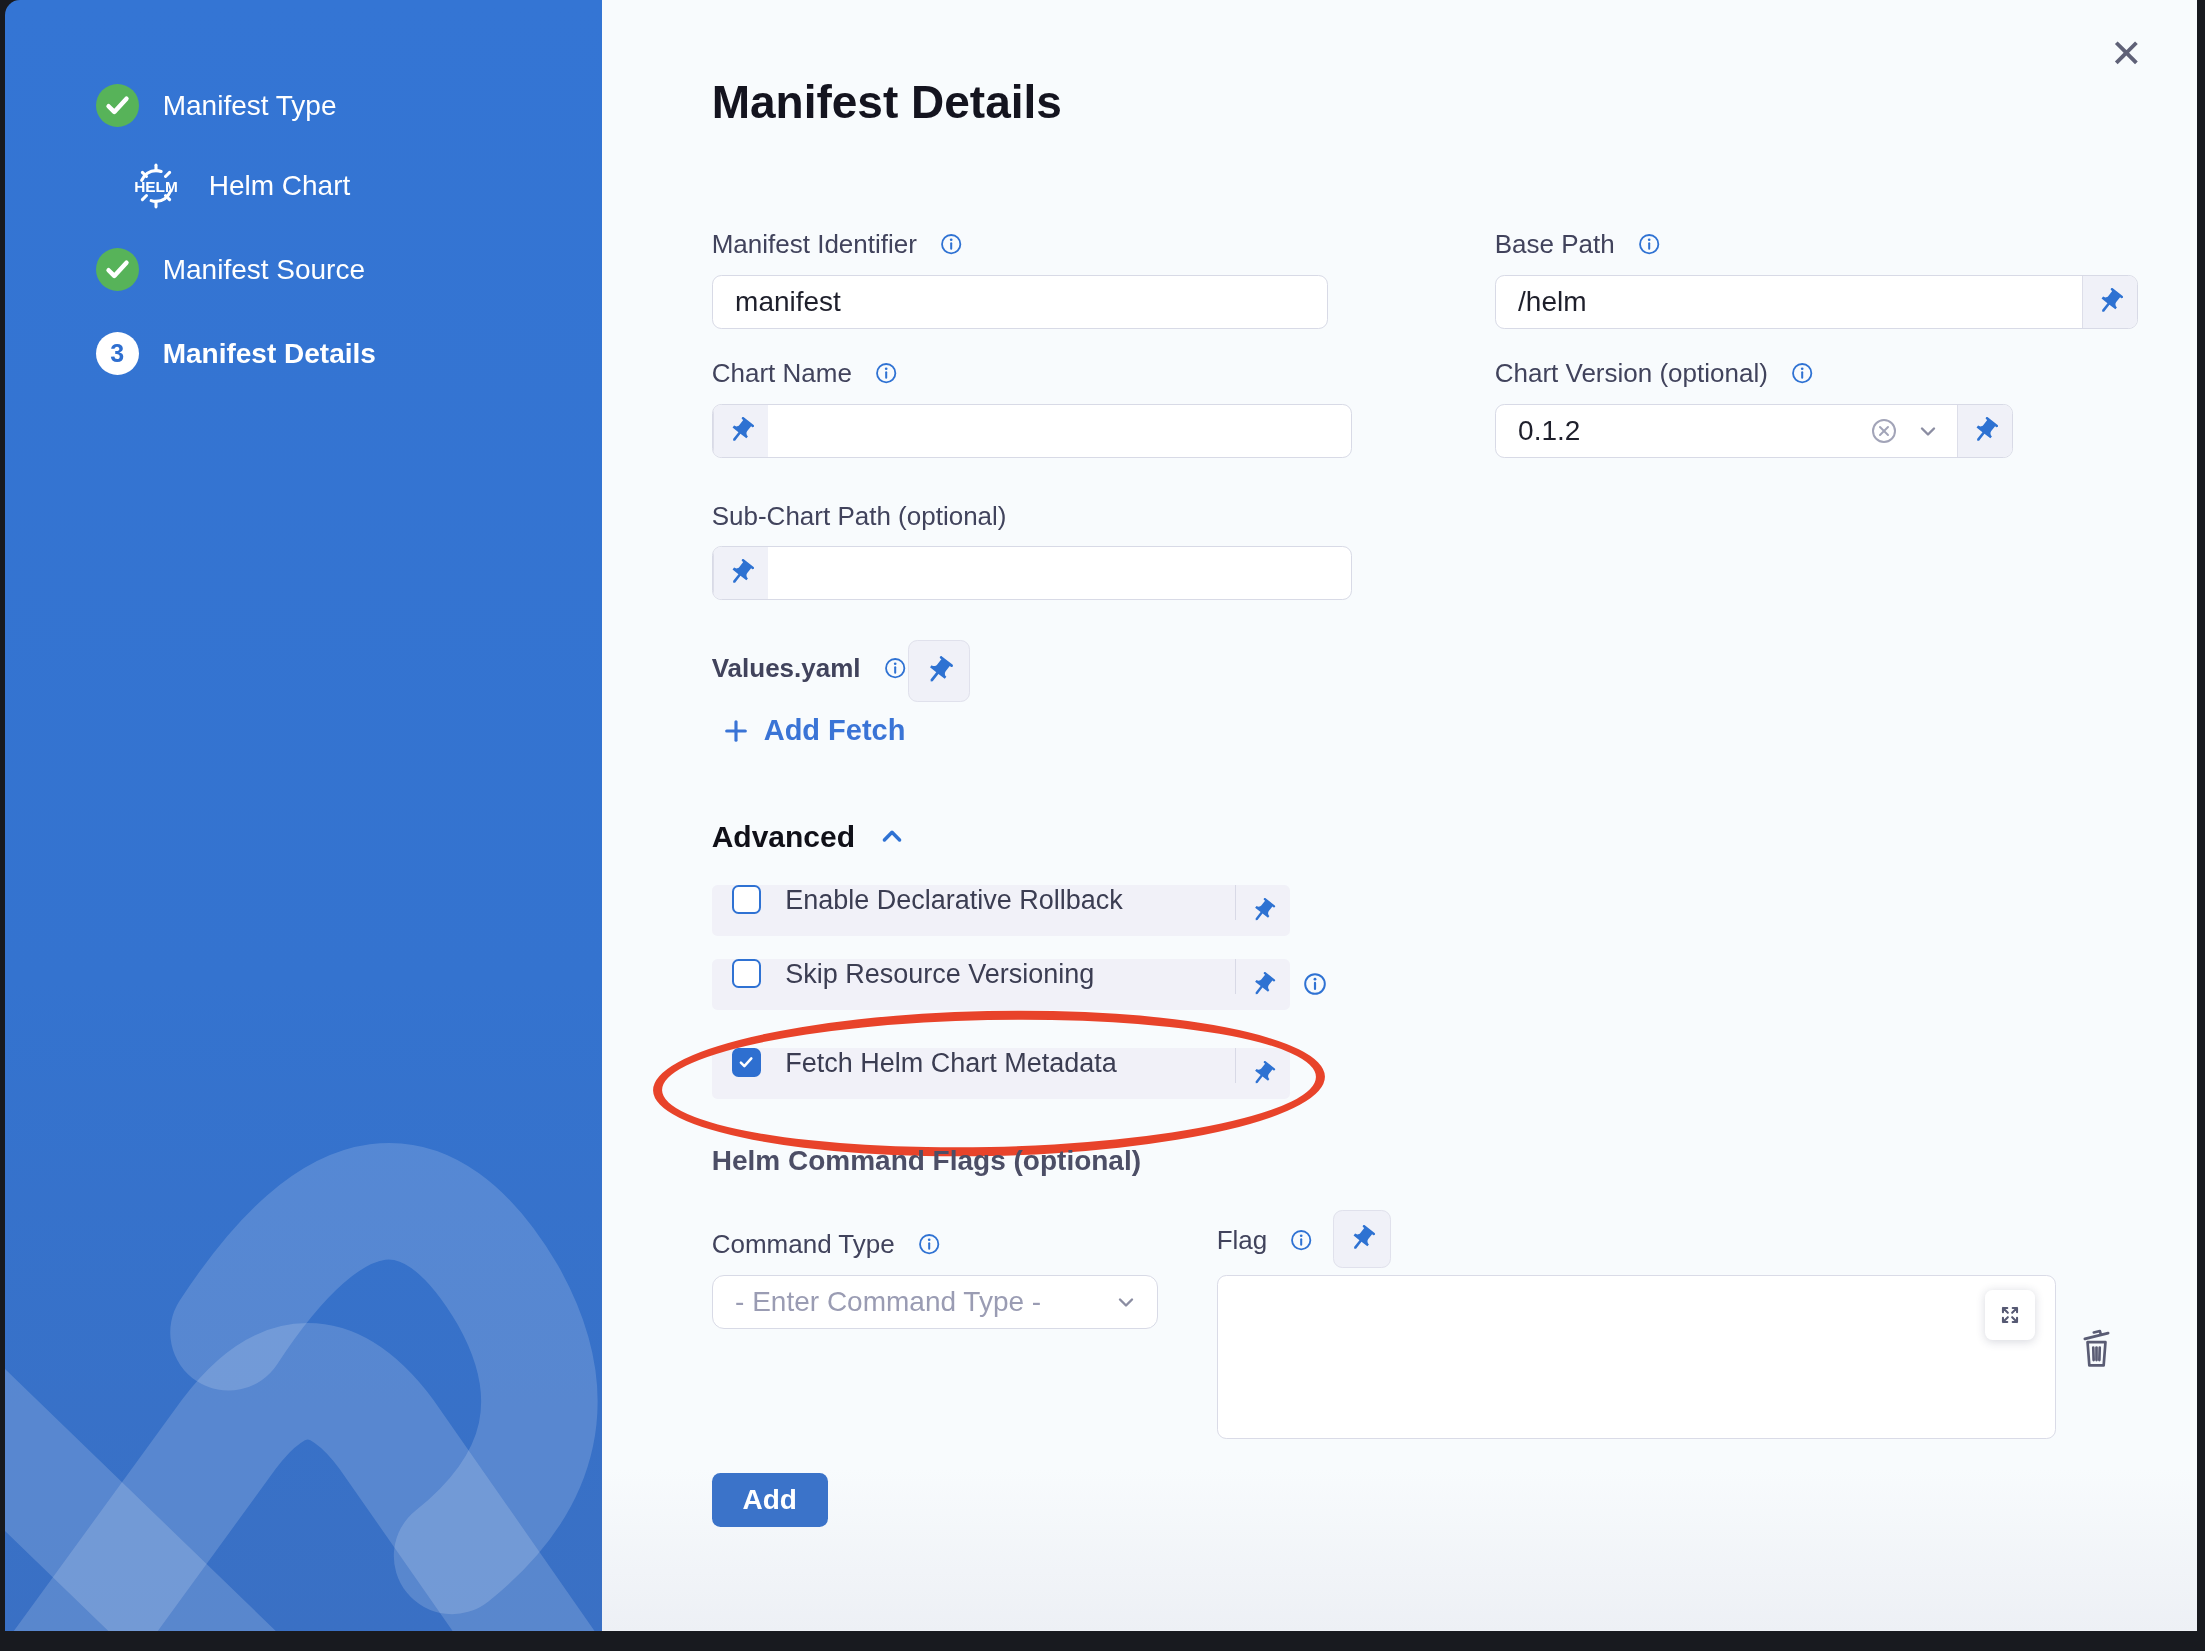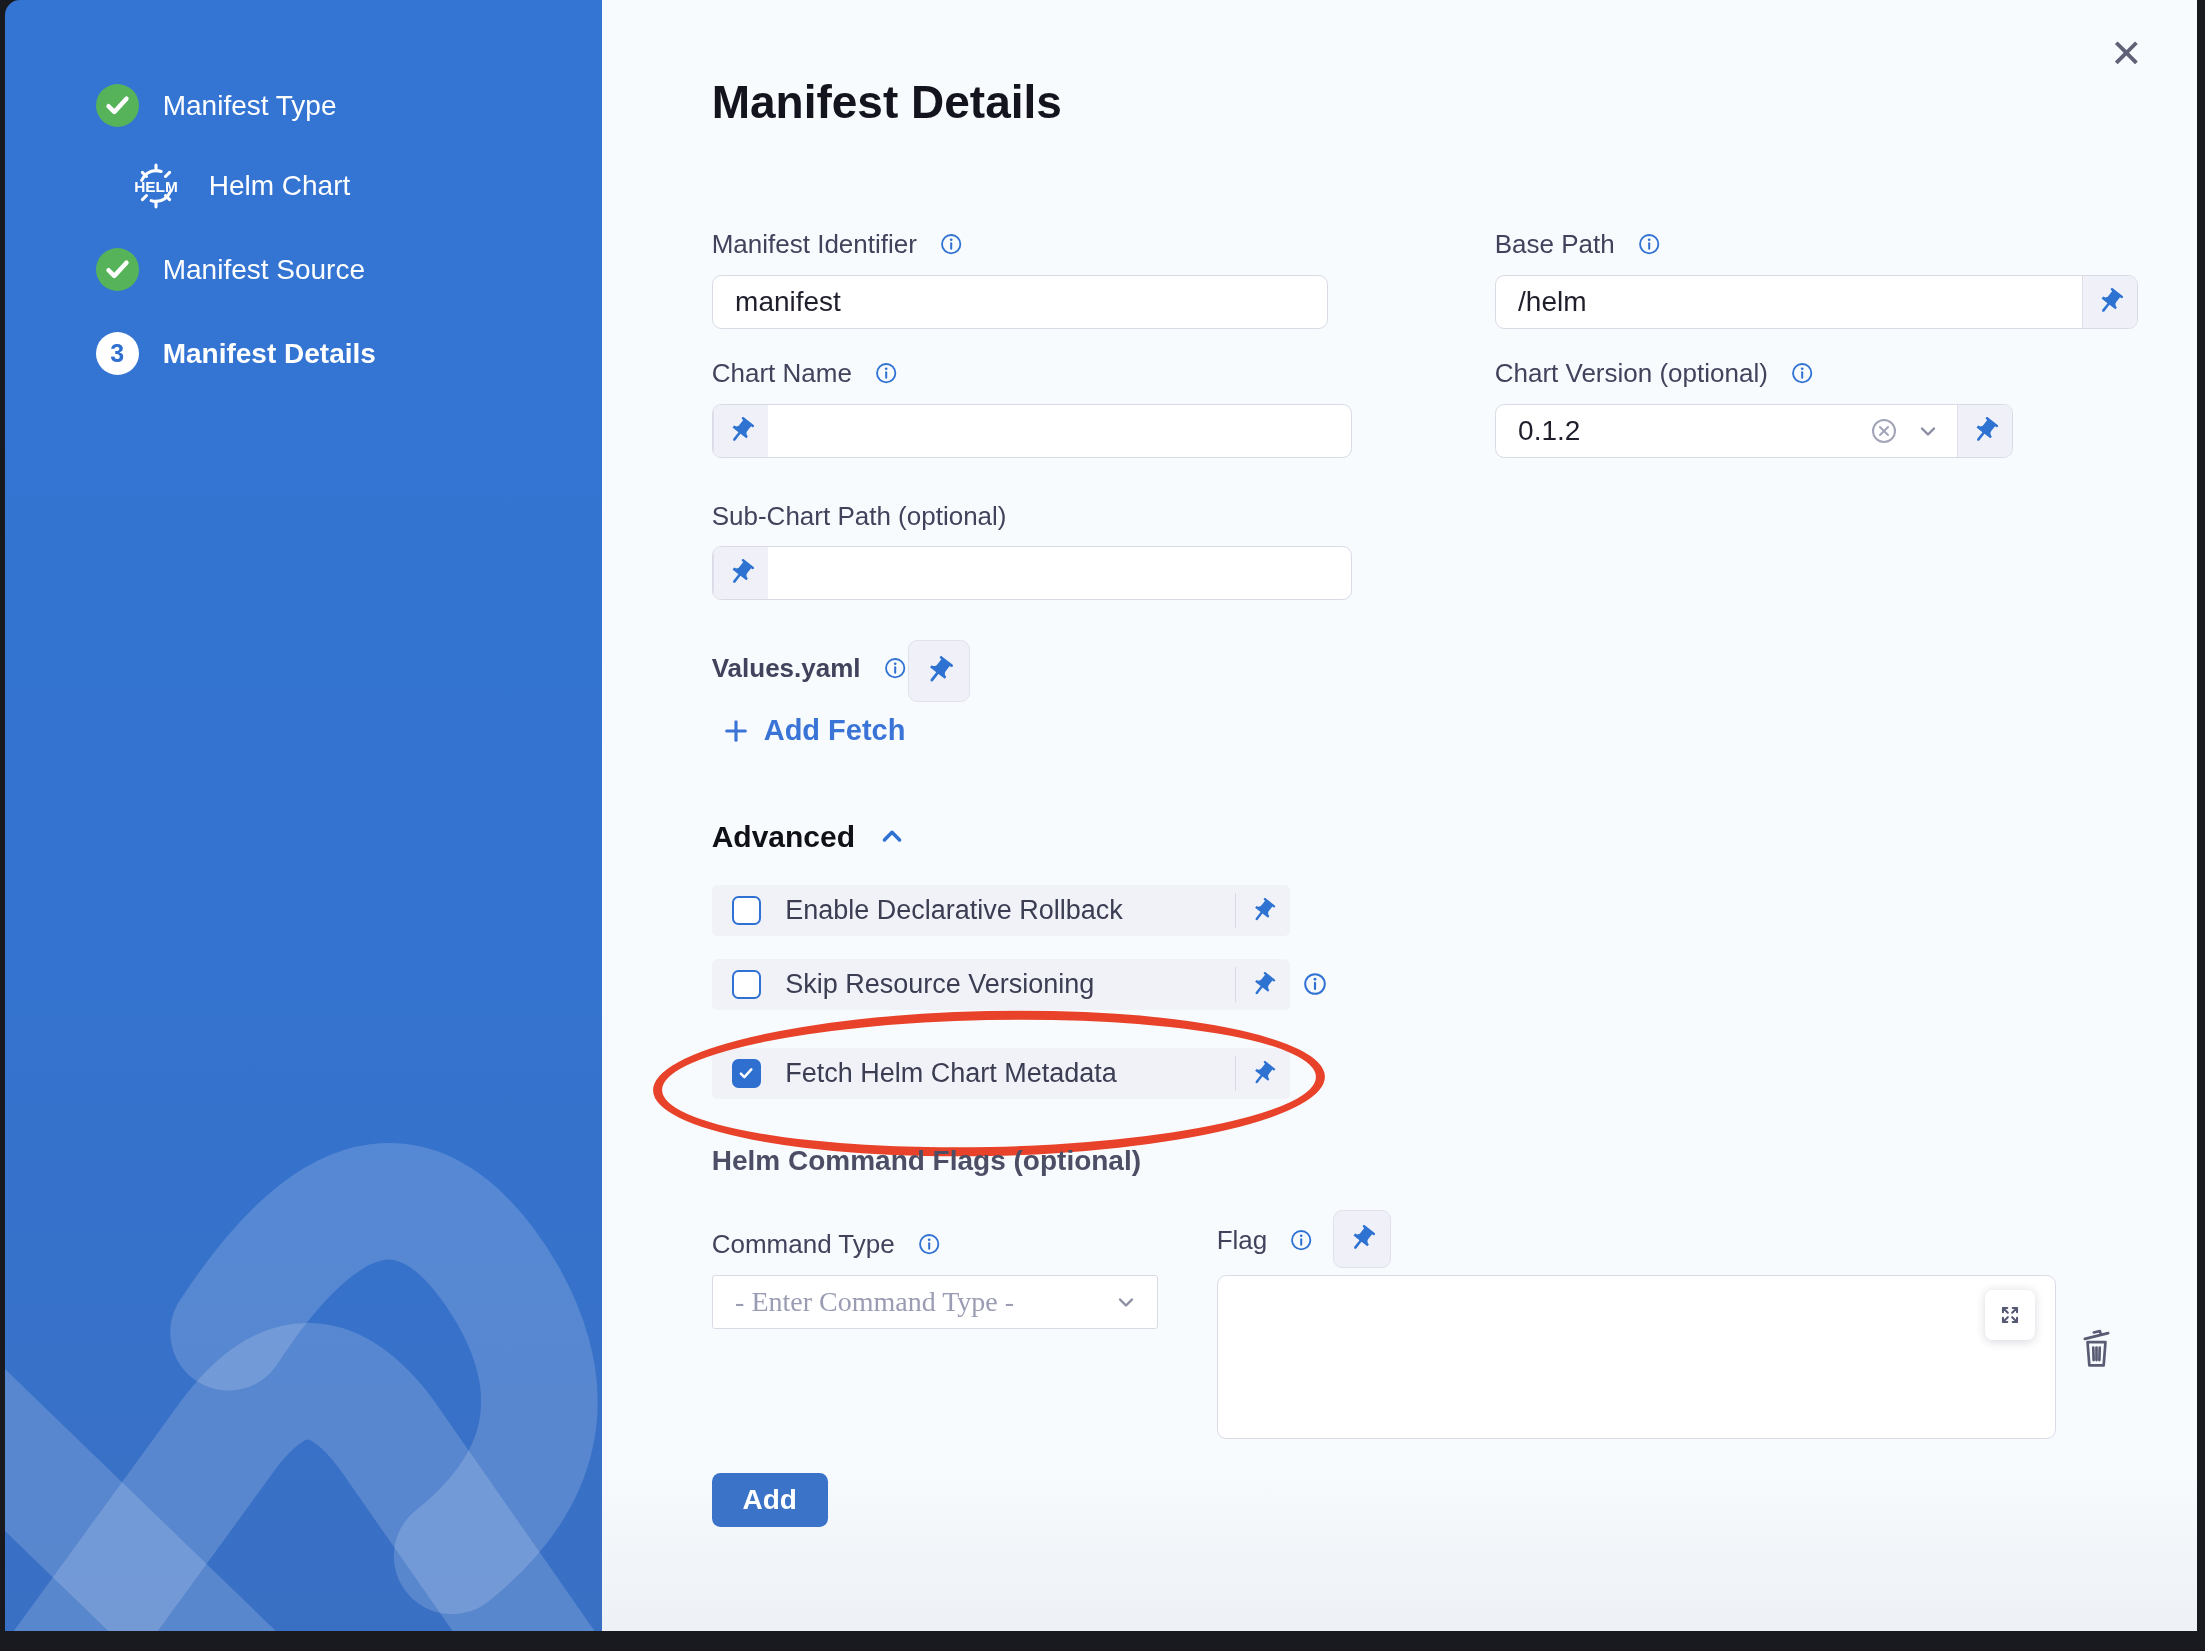--- a/index.html
+++ b/index.html
@@ -37,37 +37,37 @@
   .mini-ctl{display:flex;align-items:center;gap:17px;padding:0 17px;}
   .pin-btn{position:absolute;background:#f0f1f8;border:0.9px solid #e0e1ec;border-radius:9.3px;
            display:flex;align-items:center;justify-content:center;cursor:pointer;}
   .addfile{position:absolute;display:flex;align-items:center;gap:15px;color:#3a74d6;
            font-size:29px;font-weight:600;cursor:pointer;}
 
   .advanced{position:absolute;left:110px;top:820px;display:flex;align-items:center;gap:20.5px;
             font-size:30px;font-weight:700;color:#101018;cursor:pointer;}
 
   .cb-row{position:absolute;left:110px;width:578px;height:51px;background:#f1f1f8;border-radius:5.6px;
-          display:flex;align-items:center;box-sizing:border-box;padding-left:20.5px;}
+          display:flex;box-sizing:border-box;padding-left:20.5px;}
   .cb-box{width:29px;height:29px;border:2.3px solid #2f72d3;border-radius:6.5px;background:#ffffff;
           box-sizing:border-box;flex:0 0 29px;cursor:pointer;display:flex;align-items:center;justify-content:center;}
   .cb-box.checked{background:#2e6fd0;border-color:#2e6fd0;}
   .cb-label{margin-left:24px;font-size:27px;color:#3b3d52;}
   .cb-spacer{flex:1;}
   .cb-sep{width:0.9px;height:35px;background:#d8d9e6;}
   .cb-pin{width:54px;display:flex;align-items:center;justify-content:center;cursor:pointer;}
 
   .annotation-ellipse{position:absolute;left:51px;top:1011px;width:654px;height:127px;
         border:9.3px solid #e8432a;border-radius:50%;transform:rotate(-1.2deg);pointer-events:none;}
 
   .section-label{position:absolute;left:110px;top:1145px;font-size:28px;font-weight:600;color:#4c4e66;}
 
   .select-box{position:absolute;left:110px;top:1275px;width:446px;height:54px;background:#ffffff;
-              border:0.9px solid #d8dae6;border-radius:3px;box-sizing:border-box;display:flex;
-              align-items:center;padding:0 18.6px 0 22.4px;cursor:pointer;font-family:Liberation Serif, serif;}
+              border:0.9px solid #d8dae6;border-radius:12px;box-sizing:border-box;display:flex;
+              align-items:center;padding:0 18.6px 0 22.4px;cursor:pointer;}
   .select-box .ph{flex:1;font-size:28px;color:#9a9cb3;}
 
   .flag-area textarea{position:absolute;left:615px;top:1275px;width:839px;height:164px;box-sizing:border-box;
               background:#ffffff;border:0.9px solid #dadbe7;border-radius:9.3px;resize:none;outline:none;
               font-family:"Liberation Sans",sans-serif;font-size:26px;padding:17px;}
   .expand-btn{position:absolute;left:1383px;top:1290px;width:50px;height:50px;background:#ffffff;
               border-radius:7.5px;box-shadow:0 1.9px 9.3px rgba(40,45,80,.18);display:flex;align-items:center;
               justify-content:center;cursor:pointer;}
   .trash-btn{position:absolute;left:1473px;top:1324px;width:43px;height:47px;cursor:pointer;}
 

